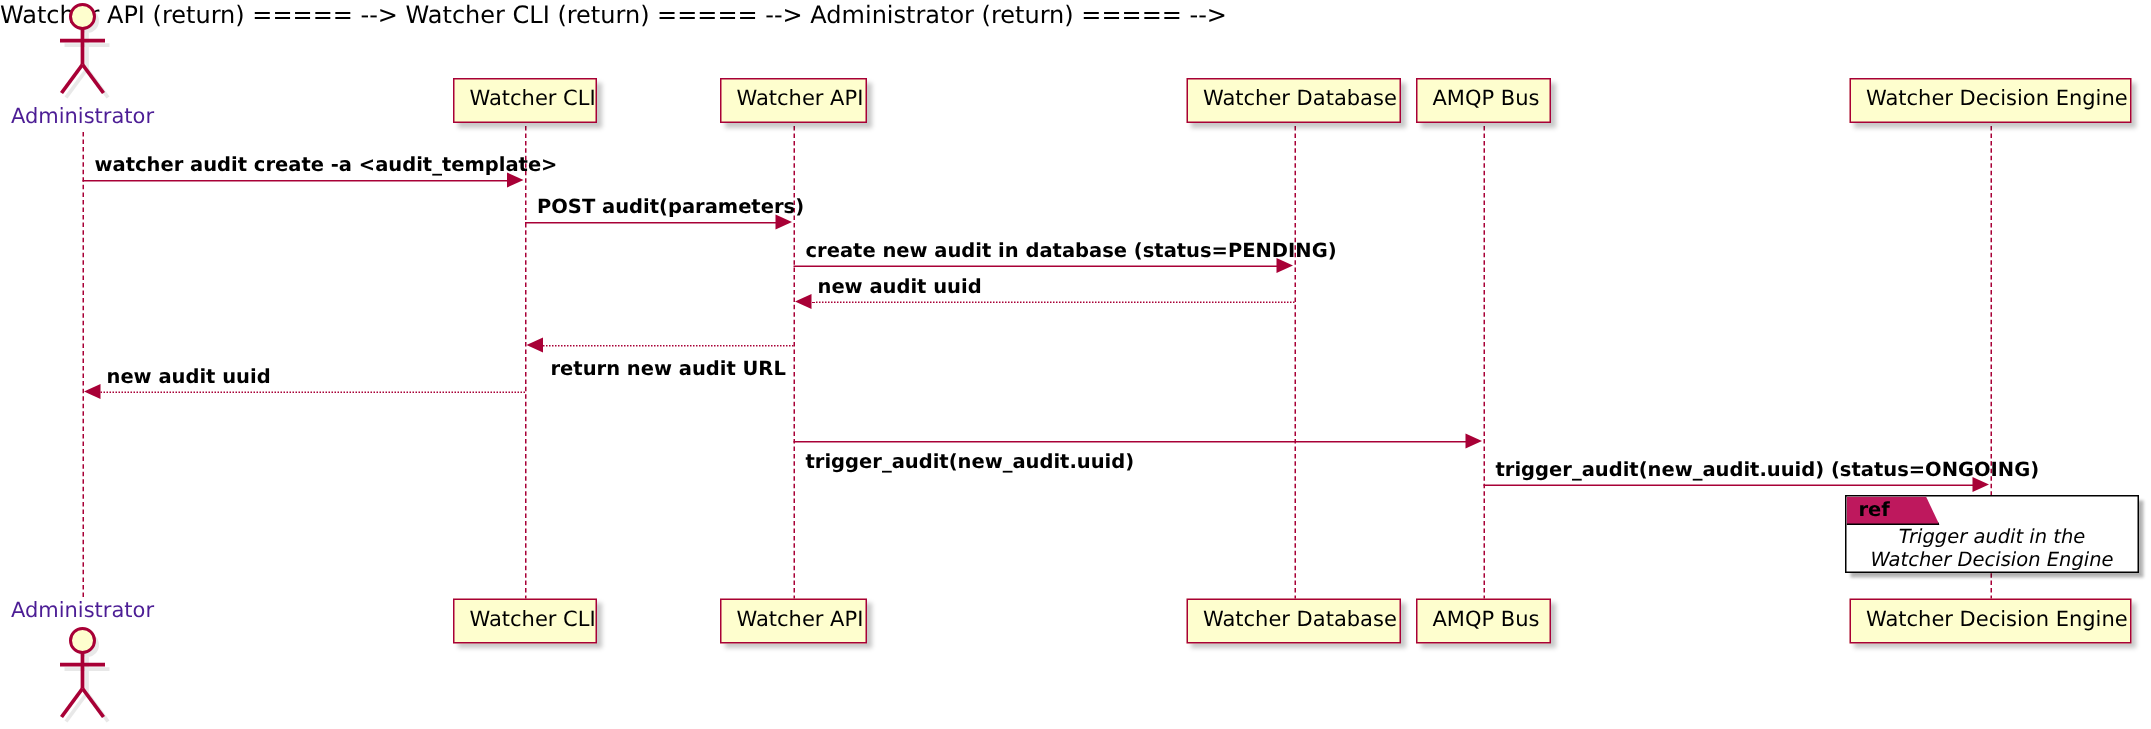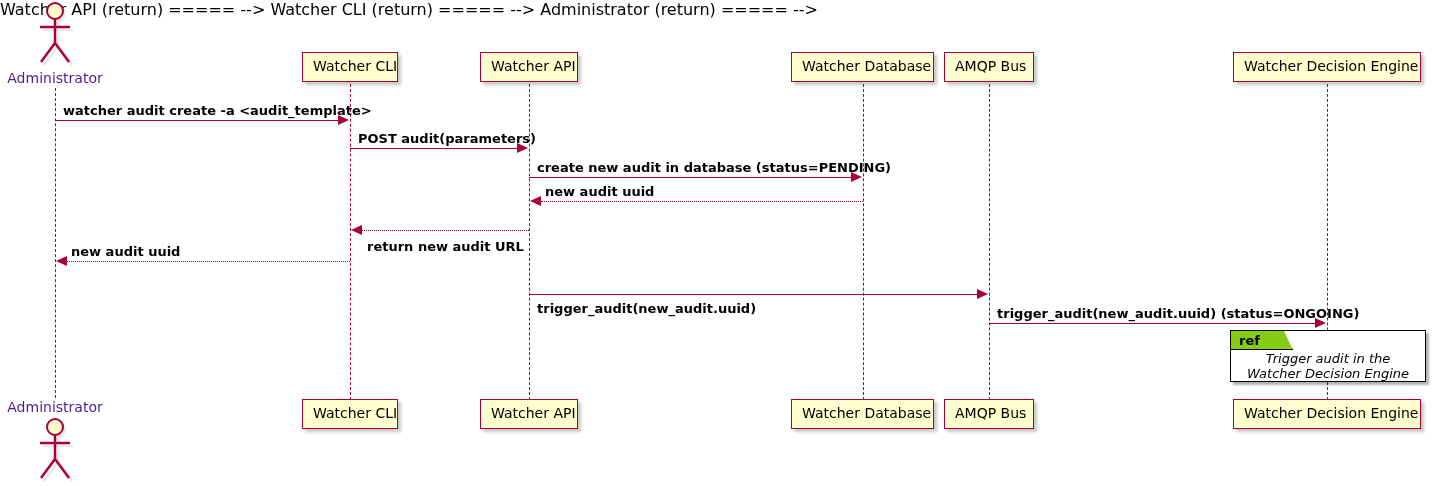--- a/index.html
+++ b/index.html
@@ -81,21 +81,21 @@
     background: #FFFFFF;
     border: 1.5px solid #000000;
     box-shadow: 3px 3px 2px rgba(0,0,0,0.30);
     box-sizing: border-box;
   }
   .ref-tab {
     position: absolute;
     left: 0;
     top: 0;
     height: 19px;
-    background: #84cc16;
+    background: #be185d;
     border-right: 1.5px solid #000000;
     border-bottom: 1.5px solid #000000;
     font-weight: bold;
     font-size: 13px;
     color: #000000;
     padding: 2px 16px 0 8px;
     box-sizing: border-box;
     clip-path: polygon(0 0, calc(100% - 9px) 0, 100% 100%, 0 100%);
   }
   .ref-body {

